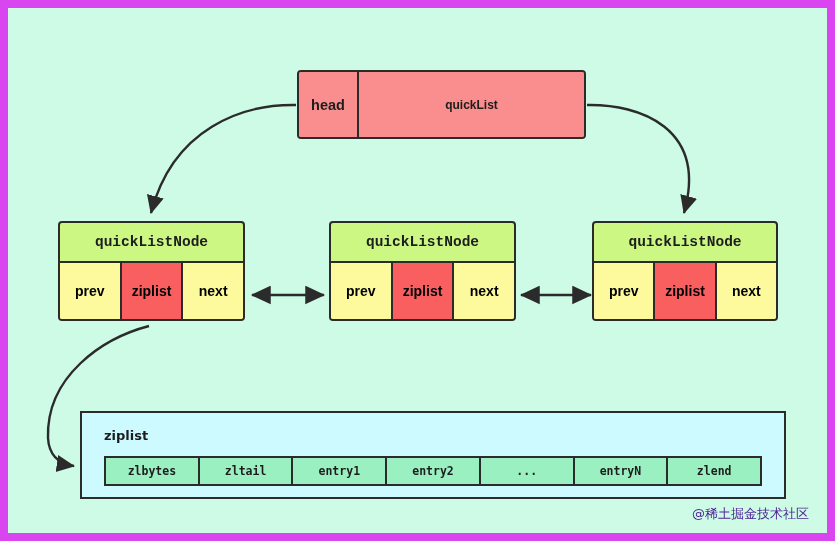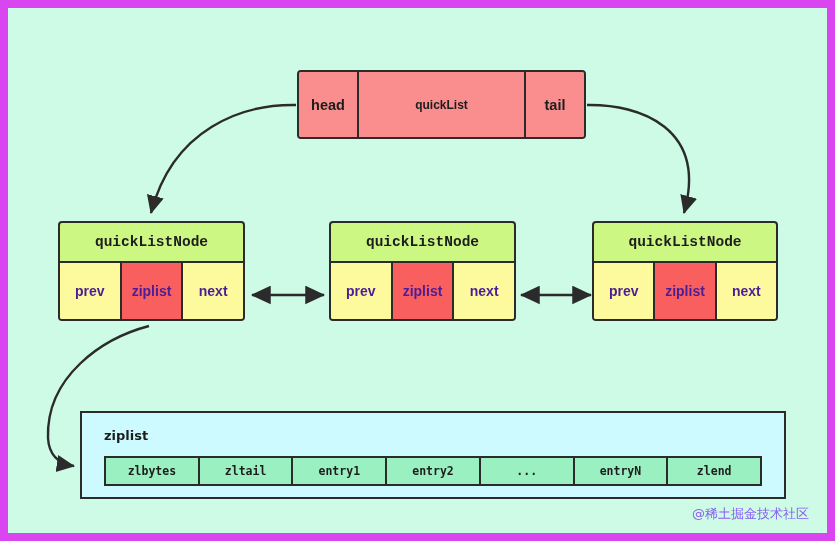--- a/index.html
+++ b/index.html
@@ -80,21 +80,21 @@
     border-radius: 0 0 4px 4px;
     overflow: hidden;
   }
   .qnode .fields .f {
     flex: 1;
     display: flex;
     align-items: center;
     justify-content: center;
     font-weight: bold;
     font-size: 14px;
-    color: #4c1d95;
+    color: #000000;
     background: #fcfa9d;
     box-sizing: border-box;
   }
   .qnode .fields .f.zip {
     background: #fa5f5f;
     border-left: 2px solid #2b2b2b;
     border-right: 2px solid #2b2b2b;
   }
 
   
@@ -155,21 +155,21 @@
     z-index: 2;
     pointer-events: none;
   }
 
   
   #watermark {
     position: absolute;
     right: 18px;
     bottom: 10px;
     font-size: 13px;
-    color: #8b5cf6;
+    color: #4c1d95;
     font-family: "DejaVu Sans", sans-serif;
     z-index: 4;
     white-space: nowrap;
     margin-top: 30px;
   }
 </style>
 </head>
 <body>
 
 <div id="canvas">
@@ -194,23 +194,20 @@
 
     <path d="M 141,318 C 95,330 38,368 40,430 C 41,448 52,456 66,458" fill="none" stroke="#2b2b2b" stroke-width="2.4" marker-end="url(#ah)"></path>
   </svg>
 
   <div id="quicklist-row">
     <div class="cell head">
       <span>head</span>
     </div>
     <div class="cell mid">
       <span>quickList</span>
-    </div>
-    <div class="cell tail">
-      <span>tail</span>
     </div>
   </div>
 
   <div class="qnode" style="left:50px; top:213px; width:187px;">
     <div class="title">
       <span>quickListNode</span>
     </div>
     <div class="fields">
       <div class="f">
         <span>prev</span>

